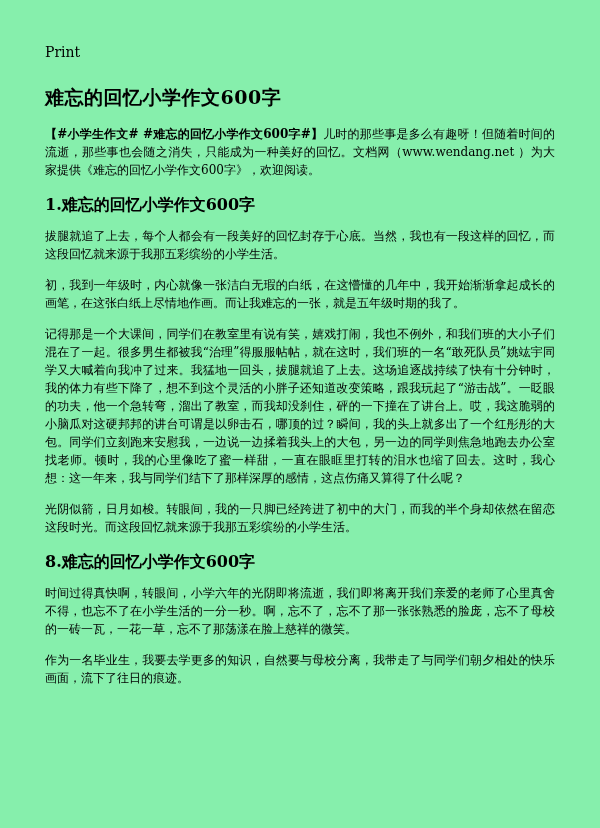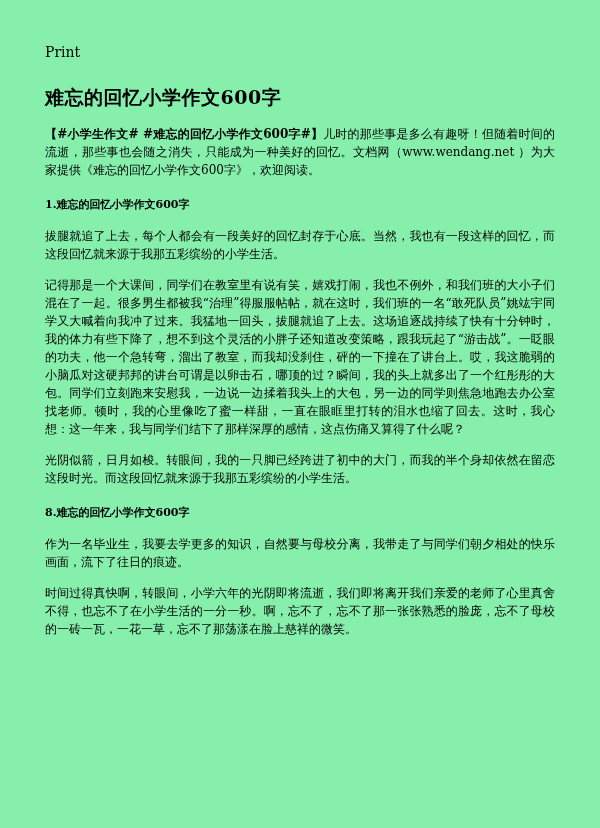--- a/index.html
+++ b/index.html
@@ -30,21 +30,21 @@
       letter-spacing: 0.5px;
     }
     .para {
       font-size: 12px;
       line-height: 18px;
       margin: 13px 0;
       text-align: justify;
       word-break: break-all;
     }
     .section-heading {
-      font-size: 11px;
+      font-size: 16px;
       font-weight: bold;
       line-height: 18px;
       margin: 17px 0 13px 0;
     }
     .bold-lead {
       font-weight: bold;
     }
   </style>
 </head>
 <body>
@@ -54,24 +54,25 @@
   <div class="print-link">Print</div>
 
   <h1 class="doc-title">难忘的回忆小学作文600字</h1>
 
   <p class="para"><span class="bold-lead">【#小学生作文# #难忘的回忆小学作文600字#】</span><span>儿时的那些事是多么有趣呀！但随着时间的流逝，那些事也会随之消失，只能成为一种美好的回忆。文档网（www.wendang.net ）为大家提供《难忘的回忆小学作文600字》，欢迎阅读。</span></p>
 
   <h2 class="section-heading">1.难忘的回忆小学作文600字</h2>
 
   <p class="para">拔腿就追了上去，每个人都会有一段美好的回忆封存于心底。当然，我也有一段这样的回忆，而这段回忆就来源于我那五彩缤纷的小学生活。</p>
 
+  <p class="para">初，我到一年级时，内心就像一张洁白无瑕的白纸，在这懵懂的几年中，我开始渐渐拿起成长的画笔，在这张白纸上尽情地作画。而让我难忘的一张，就是五年级时期的我了。</p>
 
   <p class="para">记得那是一个大课间，同学们在教室里有说有笑，嬉戏打闹，我也不例外，和我们班的大小子们混在了一起。很多男生都被我“治理”得服服帖帖，就在这时，我们班的一名“敢死队员”姚竑宇同学又大喊着向我冲了过来。我猛地一回头，拔腿就追了上去。这场追逐战持续了快有十分钟时，我的体力有些下降了，想不到这个灵活的小胖子还知道改变策略，跟我玩起了“游击战”。一眨眼的功夫，他一个急转弯，溜出了教室，而我却没刹住，砰的一下撞在了讲台上。哎，我这脆弱的小脑瓜对这硬邦邦的讲台可谓是以卵击石，哪顶的过？瞬间，我的头上就多出了一个红彤彤的大包。同学们立刻跑来安慰我，一边说一边揉着我头上的大包，另一边的同学则焦急地跑去办公室找老师。顿时，我的心里像吃了蜜一样甜，一直在眼眶里打转的泪水也缩了回去。这时，我心想：这一年来，我与同学们结下了那样深厚的感情，这点伤痛又算得了什么呢？</p>
 
   <p class="para">光阴似箭，日月如梭。转眼间，我的一只脚已经跨进了初中的大门，而我的半个身却依然在留恋这段时光。而这段回忆就来源于我那五彩缤纷的小学生活。</p>
 
   <h2 class="section-heading">8.难忘的回忆小学作文600字</h2>
 
+  <p class="para">时间过得真快啊，转眼间，小学六年的光阴即将流逝，我们即将离开我们亲爱的老师了心里真舍不得，也忘不了在小学生活的一分一秒。啊，忘不了，忘不了那一张张熟悉的脸庞，忘不了母校的一砖一瓦，一花一草，忘不了那荡漾在脸上慈祥的微笑。</p>
+
   <p class="para">作为一名毕业生，我要去学更多的知识，自然要与母校分离，我带走了与同学们朝夕相处的快乐画面，流下了往日的痕迹。</p>
-
-  <p class="para">时间过得真快啊，转眼间，小学六年的光阴即将流逝，我们即将离开我们亲爱的老师了心里真舍不得，也忘不了在小学生活的一分一秒。啊，忘不了，忘不了那一张张熟悉的脸庞，忘不了母校的一砖一瓦，一花一草，忘不了那荡漾在脸上慈祥的微笑。</p>
 
 </div>
 
 </body></html>

